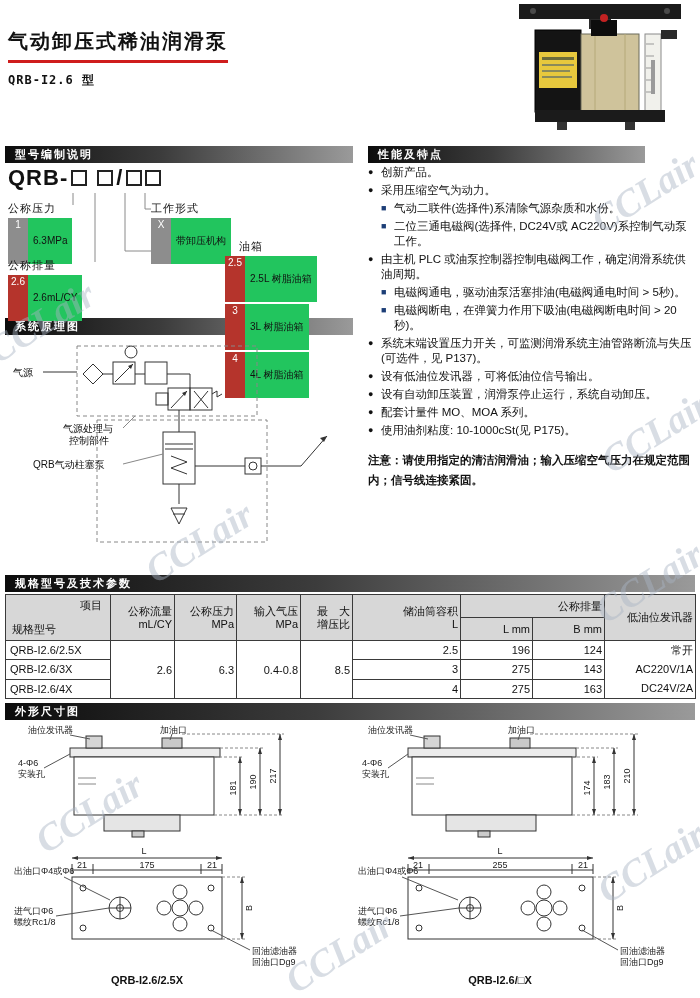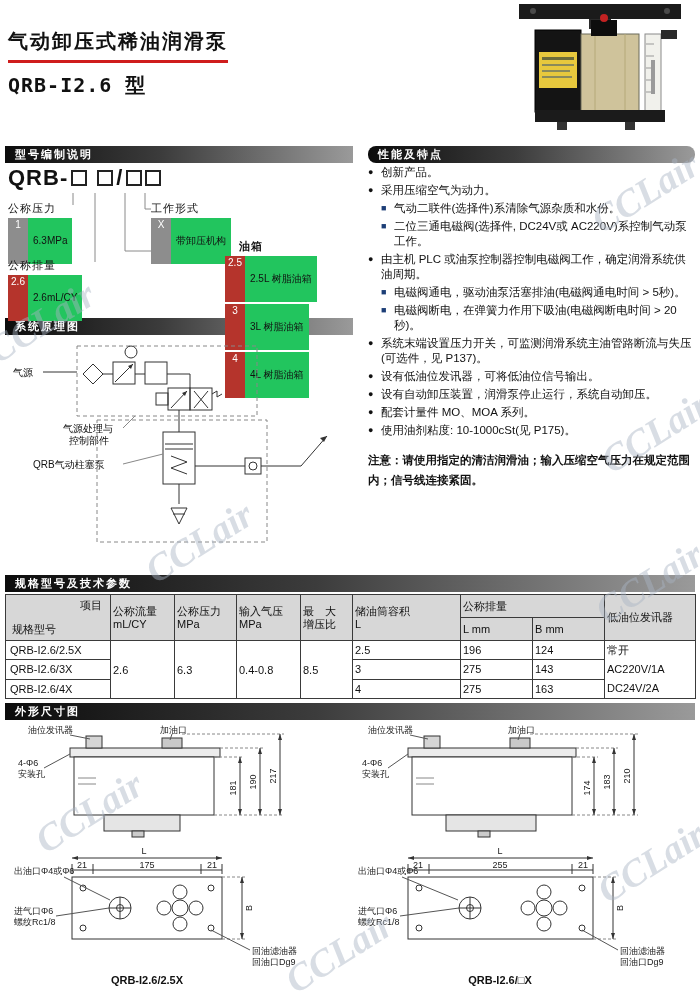--- a/index.html
+++ b/index.html
@@ -6,21 +6,21 @@
   html,body { background:#fff; }
   body { font-family:"Liberation Sans","DejaVu Sans",sans-serif; color:#111; }
   .page { position:relative; width:700px; height:998px; background:#fff; overflow:hidden; }
 
   .watermark { position:absolute; font-family:"Liberation Serif","DejaVu Serif",serif;
     font-size:38px; font-weight:bold; font-style:italic; color:rgba(168,180,196,.45);
     transform:rotate(-32deg); white-space:nowrap; z-index:9; pointer-events:none; }
 
   .title { position:absolute; left:8px; top:28px; font-size:20px; font-weight:bold;
     letter-spacing:2px; border-bottom:3px solid #cf1d1d; padding-bottom:5px; z-index:2; }
-  .model-title { position:absolute; left:8px; top:72px; font-size:20px; font-weight:bold;
+  .model-title { position:absolute; left:8px; top:72px; font-size:12px; font-weight:bold;
     letter-spacing:1px; font-family:"DejaVu Sans Mono","Liberation Mono",monospace; }
 
   .section-bar { position:absolute; height:17px; line-height:17px;
     background:linear-gradient(90deg,#0c0c0c 0%,#3c3c3c 45%,#9a9a9a 100%);
     color:#fff; font-size:11px; font-weight:bold; letter-spacing:2px; padding-left:10px; z-index:2; }
 
   
   .coding { position:absolute; left:5px; top:163px; width:348px; height:152px; z-index:2; }
   .code-line { position:absolute; left:3px; top:2px; font-size:22px; font-weight:bold;
     display:flex; align-items:center; gap:3px; letter-spacing:1px; }
@@ -39,21 +39,21 @@
   .features { position:absolute; left:368px; top:165px; width:328px; z-index:2; font-size:11.5px; }
   .feat { display:flex; margin-bottom:3px; line-height:15px; }
   .feat .bullet { flex:0 0 13px; font-size:9px; line-height:15px; color:#111; }
   .feat.l2 { padding-left:13px; }
   .feat.l2 .bullet { color:#1d3e77; }
   .note { margin-top:12px; font-weight:bold; line-height:20px; font-size:11.5px; }
 
   
   .spec-table { position:absolute; left:5px; top:594px; width:690px; z-index:2;
     border-collapse:collapse; table-layout:fixed; font-size:11px; }
-  .spec-table th, .spec-table td { border:1px solid #3a3a3a; text-align:left; padding:0 2px; }
+  .spec-table th, .spec-table td { border:1px solid #3a3a3a; text-align:right; padding:0 2px; }
   .spec-table thead th { background:#d7d7d7; font-weight:normal; line-height:13px; }
   .spec-table td { height:19px; }
   .model-cell { text-align:left !important; padding-left:4px !important; white-space:nowrap; }
   .diag { position:relative; height:46px; background-color:#d7d7d7;
     background-image:linear-gradient(to bottom right,transparent calc(50% - .5px),#3a3a3a calc(50% - .5px),#3a3a3a calc(50% + .5px),transparent calc(50% + .5px)); }
   .diag .dt { position:absolute; top:4px; right:8px; font-size:11px; }
   .diag .db { position:absolute; bottom:4px; left:6px; font-size:11px; }
   .switch-cell div { height:19px; line-height:19px; }
 
   
@@ -105,21 +105,21 @@
       <line x1="141" y1="78" x2="149" y2="78" stroke="#999"></line>
     <line x1="141" y1="90" x2="149" y2="90" stroke="#999"></line>
     <rect x="146" y="58" width="4" height="34" fill="#9a9a9a"></rect>
     <rect x="156" y="28" width="16" height="9" fill="#2a2a2a"></rect>
     <rect x="30" y="108" width="130" height="12" fill="#1b1b1b"></rect>
     <rect x="52" y="120" width="10" height="8" fill="#333"></rect>
       <rect x="120" y="120" width="10" height="8" fill="#333"></rect>
   </svg>
 
   <div class="section-bar" style="left:5px; top:146px; width:348px;">型号编制说明</div>
-  <div class="section-bar" style="left:368px; top:146px; width:327px;border-radius:8px;">性能及特点</div>
+  <div class="section-bar" style="left:368px; top:146px; width:277px;">性能及特点</div>
   <div class="section-bar" style="left:5px; top:318px; width:348px;">系统原理图</div>
   <div class="section-bar" style="left:5px; top:703px; width:690px;">外形尺寸图</div>
   <div class="section-bar" style="left:5px; top:575px; width:690px;">规格型号及技术参数</div>
 
   <div class="coding">
     <svg class="conn" width="348" height="152">
       <polyline points="68,30 68,42" fill="none" stroke="#8a8a8a"></polyline>
       <polyline points="90,30 90,99" fill="none" stroke="#8a8a8a"></polyline>
       <polyline points="120,30 120,88 218,88" fill="none" stroke="#8a8a8a"></polyline>
       <polyline points="140,30 140,46 146,46" fill="none" stroke="#8a8a8a"></polyline>
@@ -148,21 +148,21 @@
       </div>
     </div>
     <div class="lblgrp" style="left:3px; top:95px;">
       <div class="cap">公称排量</div>
       <div class="opt-row">
         <span class="opt-code red">2.6</span>
         <span class="opt-val">2.6mL/CY</span>
       </div>
     </div>
     <div class="lblgrp" style="left:220px; top:76px;">
-      <div class="cap" style="padding-left:14px;font-weight:bold;">油箱</div>
+      <div class="cap" style="padding-left:14px;">油箱</div>
       <div class="opt-row">
         <span class="opt-code red">2.5</span>
         <span class="opt-val">2.5L 树脂油箱</span>
       </div>
       <div class="opt-row">
         <span class="opt-code red">3</span>
         <span class="opt-val">3L 树脂油箱</span>
       </div>
       <div class="opt-row">
         <span class="opt-code red">4</span>

